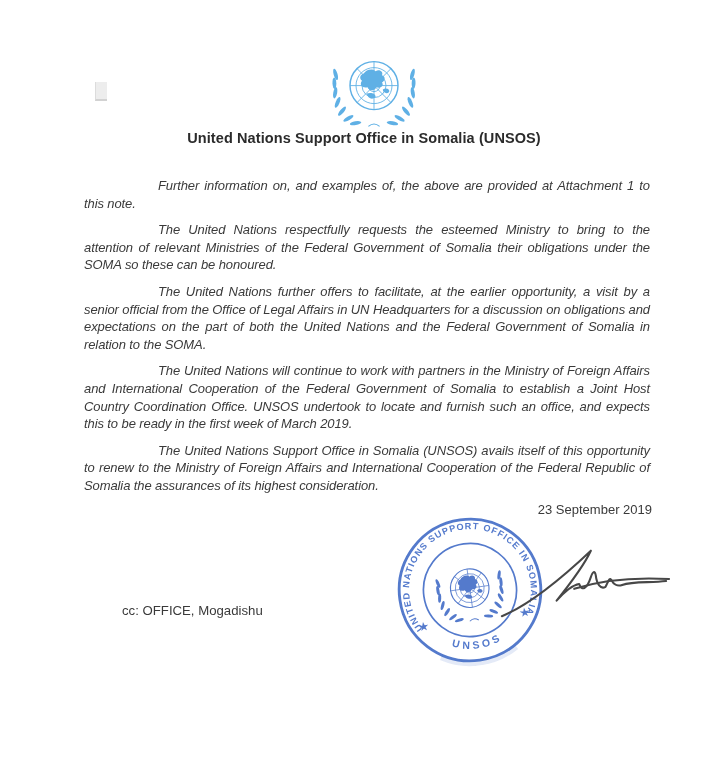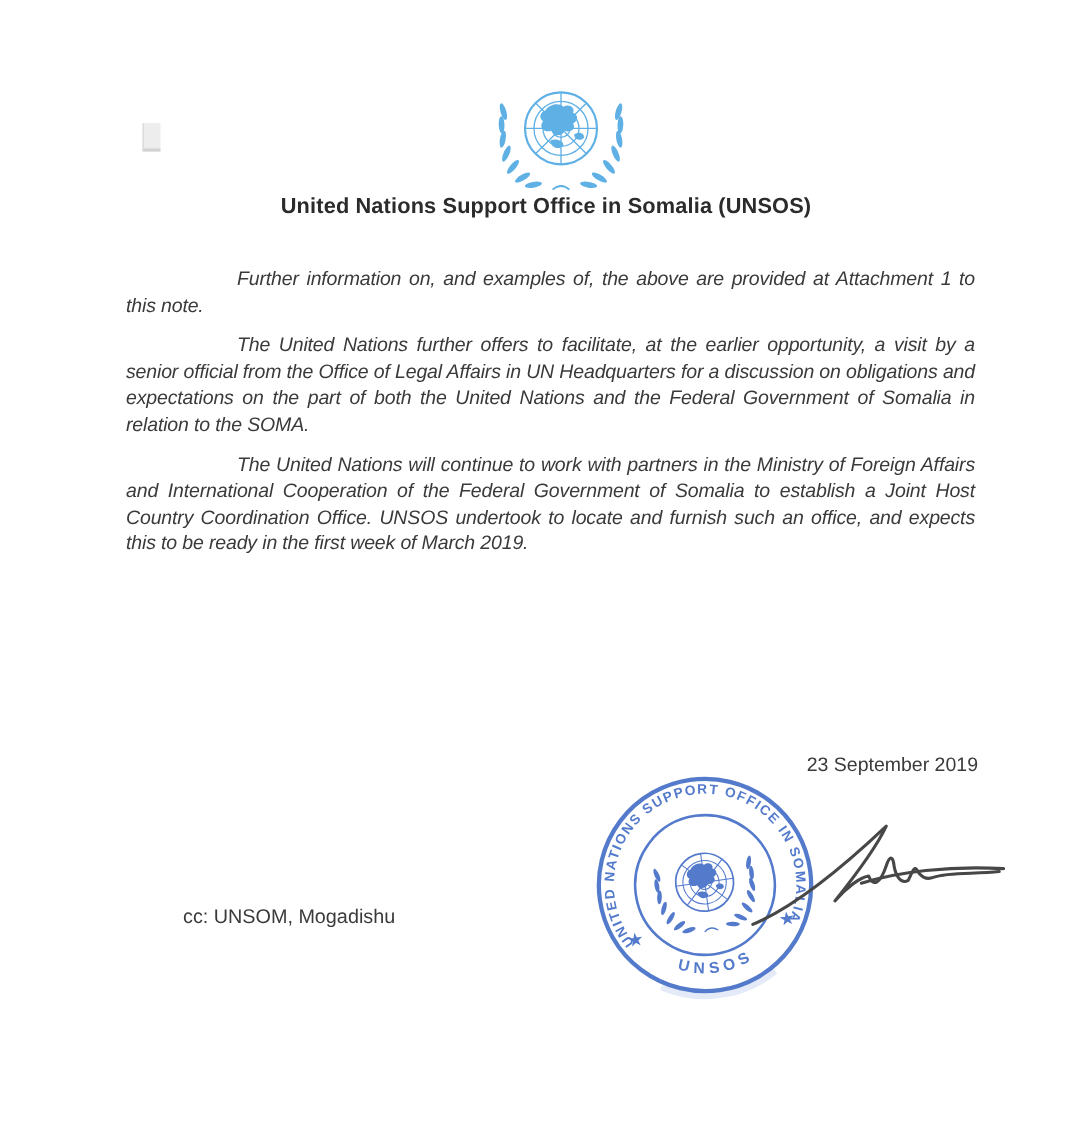--- a/index.html
+++ b/index.html
@@ -151,22 +151,24 @@
   <div class="scan-artifact"></div>
 
   <svg class="emblem-top" viewBox="0 0 130 95">
     <use href="#un-emblem" width="130" height="95"></use>
   </svg>
 
   <h1 class="letterhead-title">United Nations Support Office in Somalia (UNSOS)</h1>
 
   <main class="letter-body">
     <p>Further information on, and examples of, the above are provided at Attachment 1 to this note.</p>
+    <p>The United Nations respectfully requests the esteemed Ministry to bring to the attention of relevant Ministries of the Federal Government of Somalia their obligations under the SOMA so these can be honoured.</p>
     <p>The United Nations further offers to facilitate, at the earlier opportunity, a visit by a senior official from the Office of Legal Affairs in UN Headquarters for a discussion on obligations and expectations on the part of both the United Nations and the Federal Government of Somalia in relation to the SOMA.</p>
     <p>The United Nations will continue to work with partners in the Ministry of Foreign Affairs and International Cooperation of the Federal Government of Somalia to establish a Joint Host Country Coordination Office. UNSOS undertook to locate and furnish such an office, and expects this to be ready in the first week of March 2019.</p>
+    <p>The United Nations Support Office in Somalia (UNSOS) avails itself of this opportunity to renew to the Ministry of Foreign Affairs and International Cooperation of the Federal Republic of Somalia the assurances of its highest consideration.</p>
   </main>
 
   <div class="letter-date">23 September 2019</div>
 
   <svg class="stamp" viewBox="0 0 160 160">
     <defs>
       <path id="arcTop" d="M 23.5,110 A 64,64 0 1 1 136.5,110"></path>
       <path id="arcBottom" d="M 49,133.7 A 62,62 0 0 0 111,133.7"></path>
     </defs>
     <circle class="ring" cx="80" cy="80" r="74.5" stroke-width="3"></circle>
@@ -184,15 +186,15 @@
     </text>
     <text class="arc-text" x="26.3" y="115" font-size="11" text-anchor="middle">★</text>
     <text class="arc-text" x="133.7" y="115" font-size="11" text-anchor="middle">★</text>
   </svg>
 
   <svg class="signature" viewBox="0 0 180 90">
     <path d="M 6,80 C 30,70 60,48 97,13 C 90,28 70,54 62,64 C 70,55 79,48 85,47 C 88,55 93,52 97,40 C 99,34 101,33 102,38 C 103,47 107,53 112,50 C 115,44 116,40 118,43 C 120,47 124,50 129,48 C 140,44 158,46 174,44"></path>
     <path d="M 80,52 C 105,44 140,40 177,42"></path>
   </svg>
 
-  <div class="cc-line">cc: UNSOM, Mogadishu</div>
+  <div class="cc-line">cc: OFFICE, Mogadishu</div>
 
 </div>
 
 </body></html>

